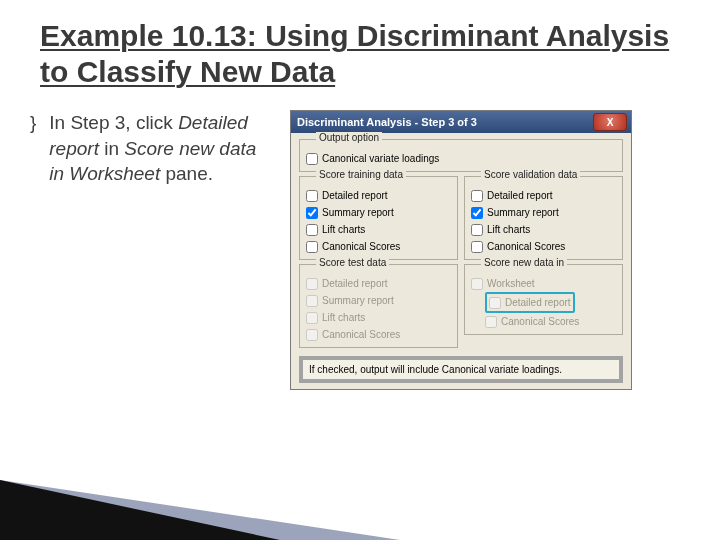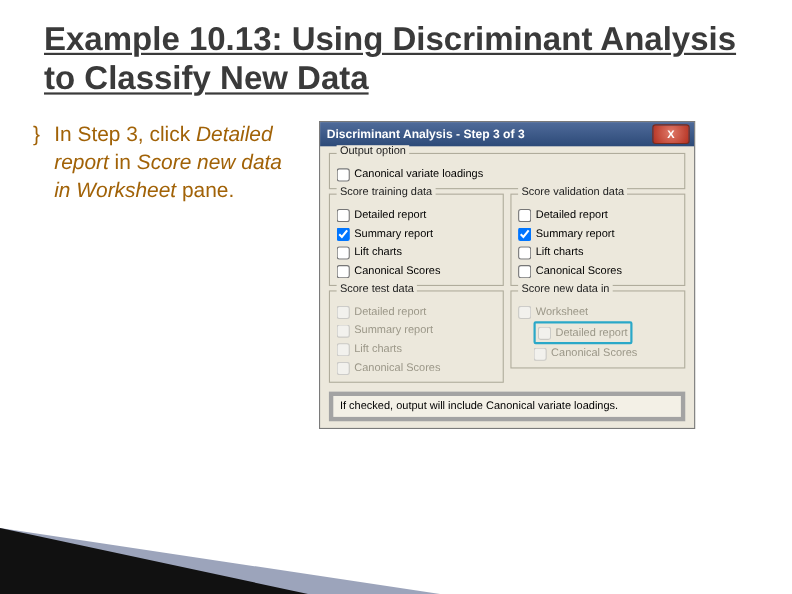--- a/index.html
+++ b/index.html
@@ -22,21 +22,21 @@
   text-underline-offset: 3px;
 }
 .content-row {
   display: flex;
   padding: 12px 30px 0 30px;
   gap: 20px;
 }
 .bullet-text {
   width: 240px;
   font-size: 19px;
-  color: #a16207;
+  color: #404040;
   line-height: 1.35;
 }
 .bullet {
   display: inline-block;
   width: 14px;
   vertical-align: top;
   font-family: Arial;
 }
 .bt-body {
   display: inline-block;
@@ -73,21 +73,21 @@
   padding: 6px 8px 6px 8px;
 }
 .group {
   border: 1px solid #b0ac9c;
   margin-bottom: 4px;
   position: relative;
   padding: 10px 6px 4px 6px;
 }
 .group-label {
   position: absolute;
-  top: -8px; left: 6px;
+  top: -8px; left: 16px;
   background: #ece8dc;
   padding: 0 3px;
   font-size: 10px;
   color: #222;
 }
 .row2 {
   display: flex;
   gap: 6px;
 }
 .col {

